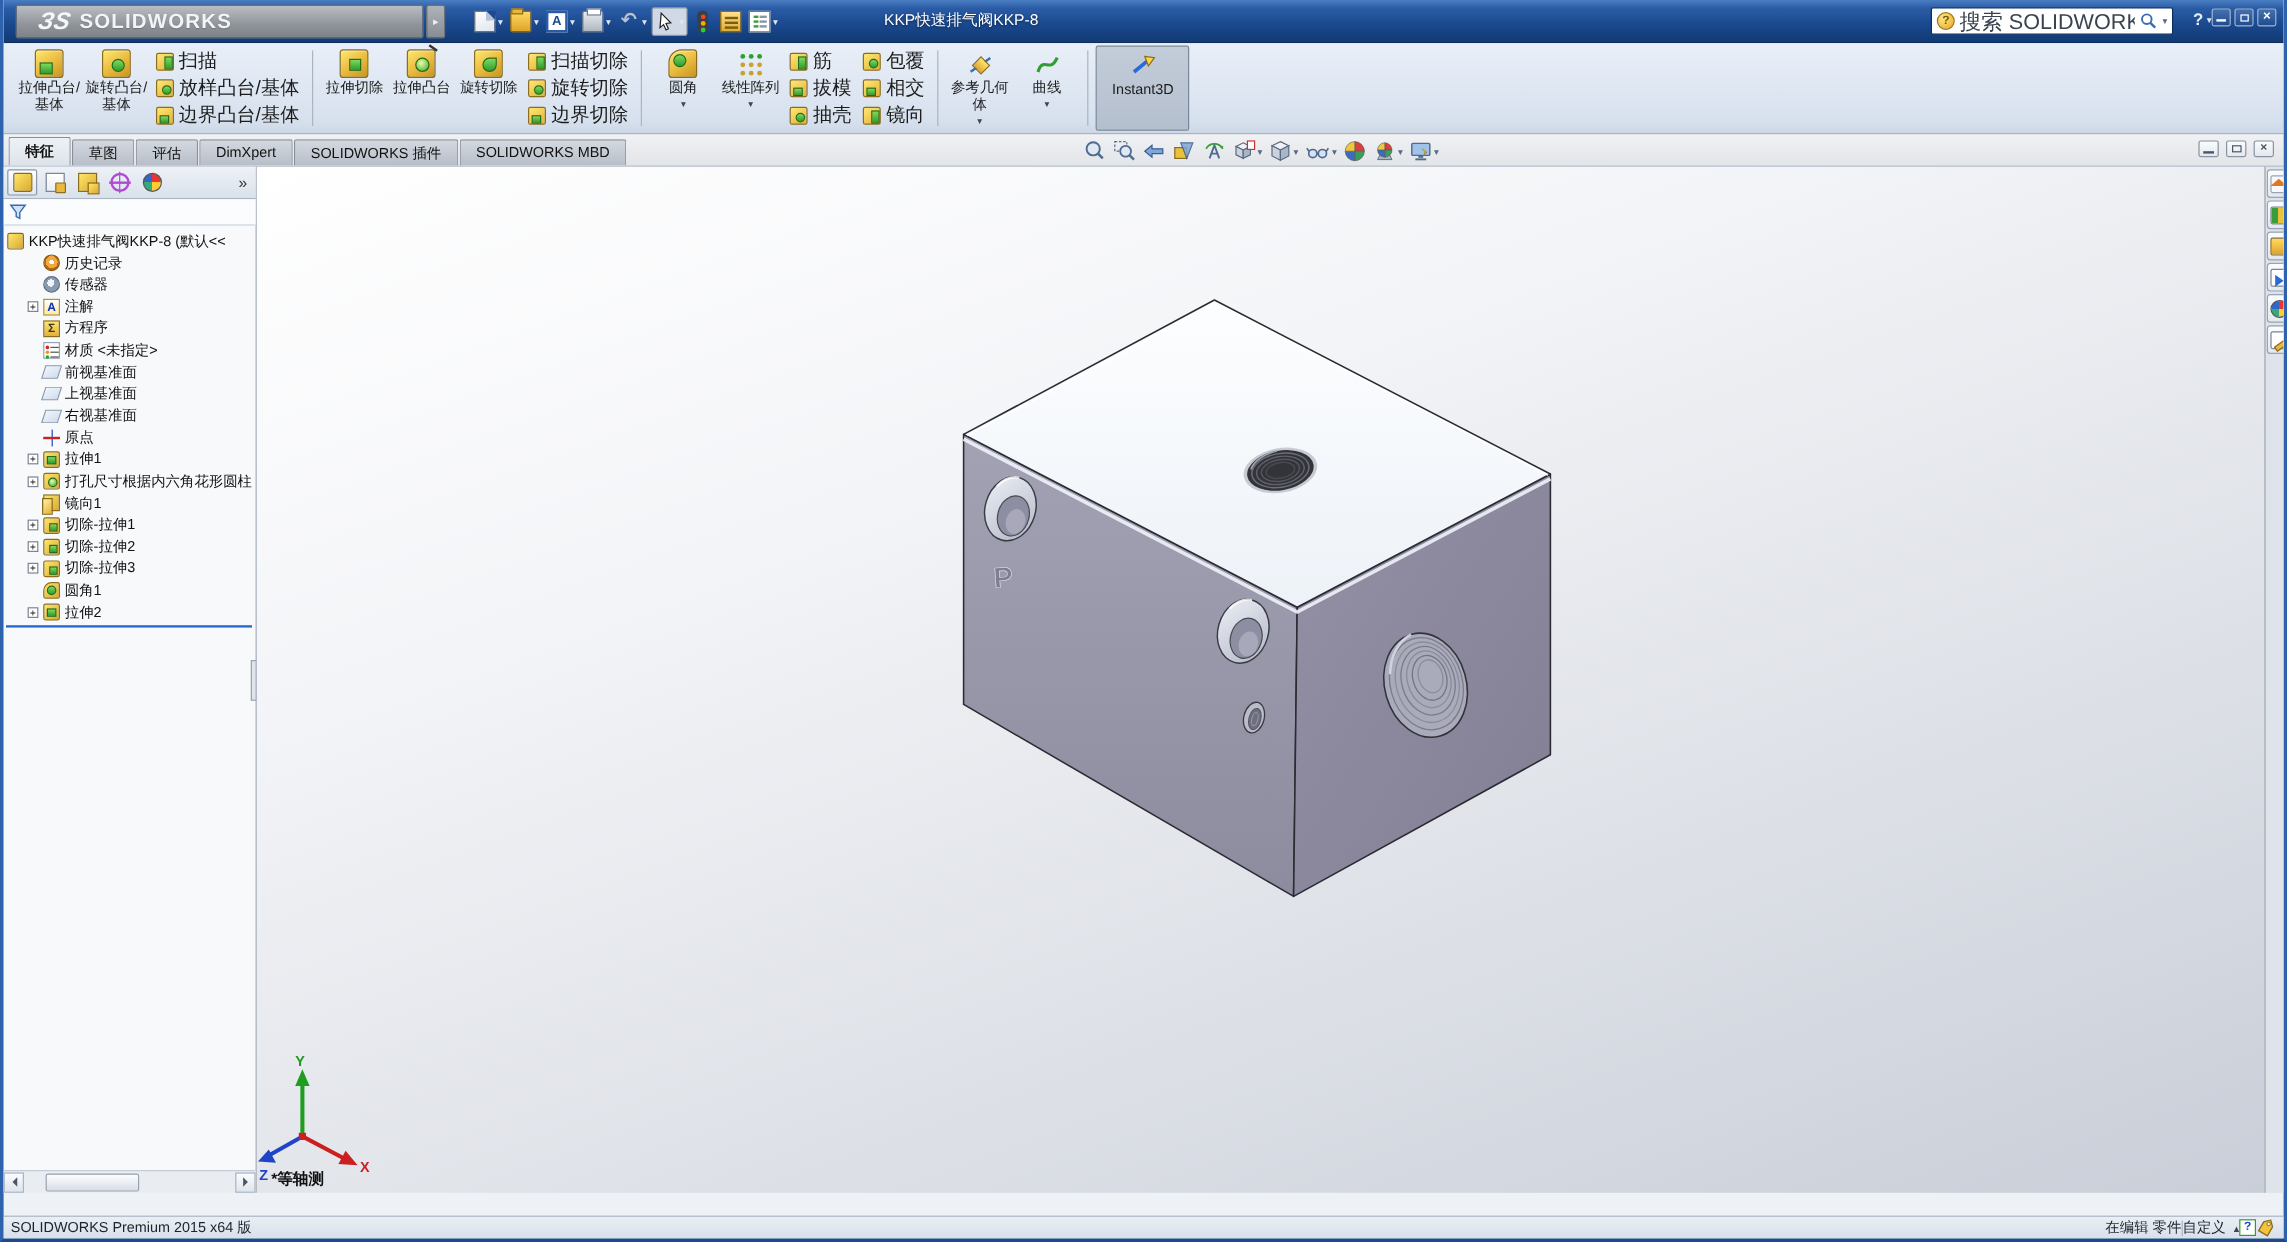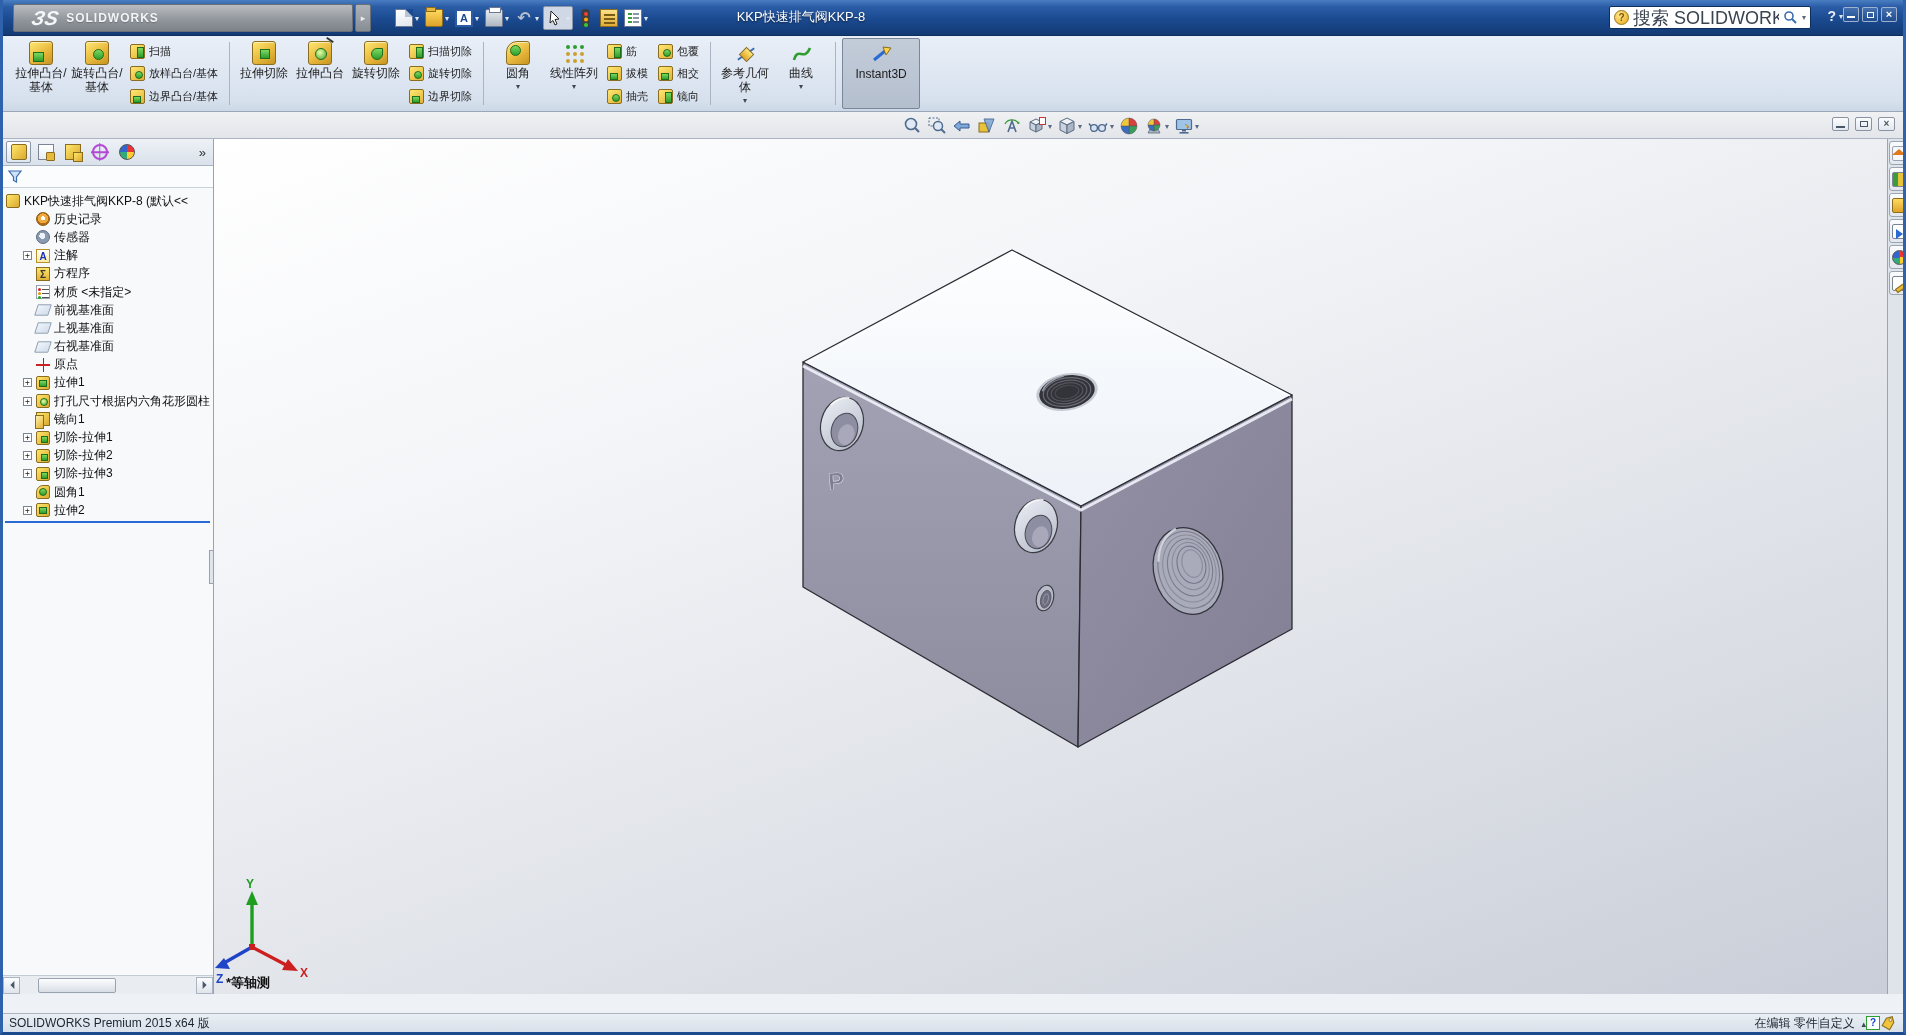--- a/index.html
+++ b/index.html
@@ -8,21 +8,21 @@
        border-left:3px solid #2f62ac;border-right:3px solid #2f62ac;border-bottom:3px solid #1d4a8c;}
 
   
   .titlebar{position:absolute;left:0;top:0;right:0;height:36px;
     background:linear-gradient(180deg,#4a7ec2 0%,#2a5ca6 20%,#1b4a90 55%,#123a74 100%);
     border-bottom:1px solid #0e2f5e;}
   .logoplate{position:absolute;left:10px;top:4px;width:340px;height:28px;
     background:linear-gradient(180deg,#b9bdc2,#8f949a 60%,#7e838a);border:1px solid #6a7076;
     border-radius:2px;display:flex;align-items:center;padding-left:18px;color:#eef1f4;}
   .logomark{font-weight:bold;font-style:italic;font-size:20px;margin-right:8px;color:#f4f6f8;transform:skewX(-12deg);}
-  .logotext{font-size:12px;font-weight:bold;letter-spacing:1px;color:#f2f4f6;text-shadow:0 1px 1px #0003;}
+  .logotext{font-size:17px;font-weight:bold;letter-spacing:1px;color:#f2f4f6;text-shadow:0 1px 1px #0003;}
   .logo-fly{position:absolute;left:352px;top:4px;width:16px;height:28px;background:linear-gradient(180deg,#aeb3b9,#878d94);
     border:1px solid #6a7076;border-radius:2px;color:#eee;font-size:9px;display:flex;align-items:center;justify-content:center;}
   .quickbar{position:absolute;left:390px;top:5px;height:26px;display:flex;align-items:center;gap:2px;}
   .qbtn{height:24px;display:flex;align-items:center;padding:0 2px;border-radius:2px;}
   .qbtn.pressed{background:#cfd8e4;border:1px solid #8b97a8;}
   .dd{font-size:8px;color:#dfe6ef;margin-left:2px;}
   .q-ic{width:18px;height:18px;position:relative;display:inline-block;}
   .q-new{background:linear-gradient(160deg,#fff,#dfe6ee);border:1px solid #6a7890;}
   .q-new::after{content:"";position:absolute;right:-1px;top:-1px;border:4px solid;border-color:#1b4a90 #1b4a90 #b8c4d4 #b8c4d4;}
   .q-open{background:linear-gradient(180deg,#ffd95e,#dfa32a);border:1px solid #8a6d1f;border-radius:1px 1px 2px 2px;}
@@ -62,21 +62,21 @@
     display:flex;align-items:stretch;padding:2px 4px 2px 6px;}
   .rgroup{display:flex;align-items:stretch;padding:0 4px;}
   .rsep{width:1px;background:#aab4c2;margin:4px 2px;}
   .rbtn-l{width:56px;display:flex;flex-direction:column;align-items:center;justify-content:flex-start;
     padding-top:2px;border-radius:2px;position:relative;}
   .rbtn-l.pressed{background:linear-gradient(#c3ccd9,#b4bfce);border:1px solid #7a8798;width:78px;}
   .rlab{font-size:12px;line-height:1.15;text-align:center;color:#1c1c1c;margin-top:1px;word-break:break-all;}
   .ddot{font-size:8px;color:#3c4654;margin-top:1px;}
   .rcol{display:flex;flex-direction:column;justify-content:space-between;padding:3px 2px;}
   .rbtn-s{display:flex;align-items:center;gap:4px;padding:0 3px;height:20px;border-radius:2px;}
-  .rslab{font-size:11px;color:#1c1c1c;white-space:nowrap;}
+  .rslab{font-size:16px;color:#1c1c1c;white-space:nowrap;}
   .ric{width:24px;height:24px;margin:1px auto 1px;position:relative;border-radius:3px;
     background:linear-gradient(145deg,#ffe873,#e8b93c 55%,#c79523);border:1px solid #8a6d1f;box-shadow:inset 0 1px 0 #fff8;}
   .ric::after{content:"";position:absolute;background:linear-gradient(#7ed95e,#2e9e2e);border:1px solid #1c6e1c;}
   .v-extrude::after{left:3px;top:10px;width:9px;height:8px;}
   .v-revolve::after{left:7px;top:7px;width:9px;height:9px;border-radius:50%;}
   .v-cut::after{left:7px;top:7px;width:8px;height:8px;}
   .v-revcut::after{left:6px;top:6px;width:10px;height:10px;border-radius:50% 0 50% 50%;}
   .v-hole::after{left:6px;top:6px;width:10px;height:10px;border-radius:50%;background:radial-gradient(circle at 40% 35%,#eaffa0,#3aa33a);}
   .v-hole::before{content:"";position:absolute;right:-3px;top:-3px;width:8px;height:2px;background:#333;transform:rotate(35deg);}
   .v-fillet{border-radius:11px 3px 3px 3px;}
@@ -413,20 +413,28 @@
               <path d="M4 17 L15 8" stroke="#2a6ad4" stroke-width="3" fill="none"></path>
               <path d="M13 4 L21 5 L16 12 Z" fill="#ffd34a" stroke="#8a6d1f" stroke-width="1"></path>
             </svg>
         </div>
         <div class="rlab">Instant3D</div>
       </div>
     </div>
   </div>
 
   <div class="tabstrip">
+    <div class="cmtabs">
+      <div class="cmtab active">特征</div>
+      <div class="cmtab">草图</div>
+      <div class="cmtab">评估</div>
+      <div class="cmtab">DimXpert</div>
+      <div class="cmtab">SOLIDWORKS 插件</div>
+      <div class="cmtab">SOLIDWORKS MBD</div>
+    </div>
 
     <div class="headsup">
       <span class="hbtn">
           <svg width="20" height="20" viewBox="0 0 20 20">
             <circle cx="9" cy="8" r="5.5" fill="#dfe8f4" stroke="#4f6b8f" stroke-width="1.6"></circle>
             <line x1="13" y1="12" x2="17" y2="16" stroke="#4f6b8f" stroke-width="2.2"></line>
           </svg>
         </span>
       <span class="hbtn">
           <svg width="20" height="20" viewBox="0 0 20 20">

